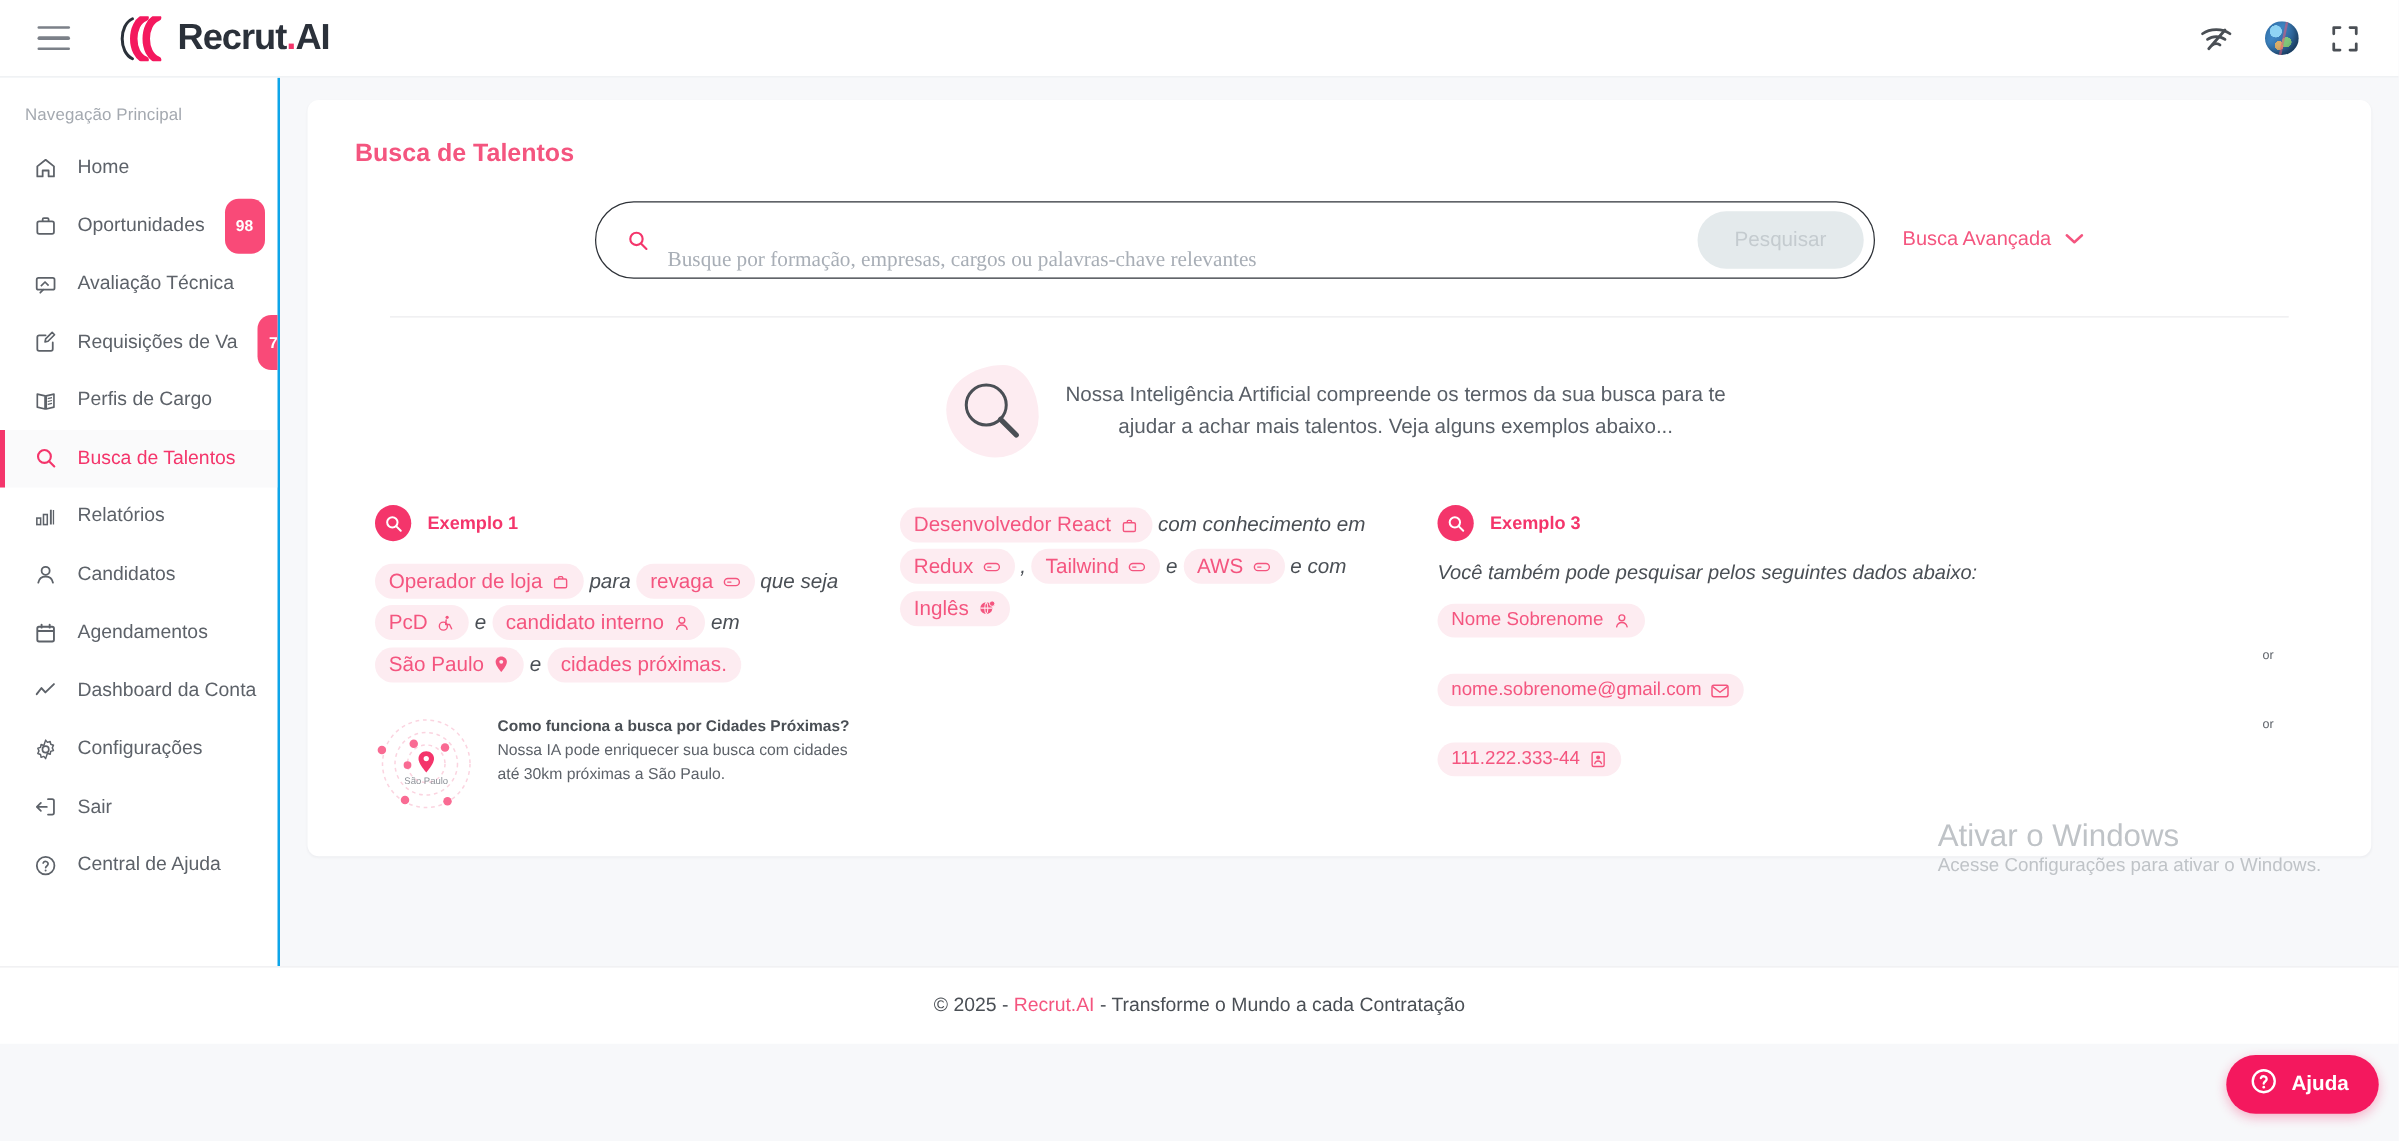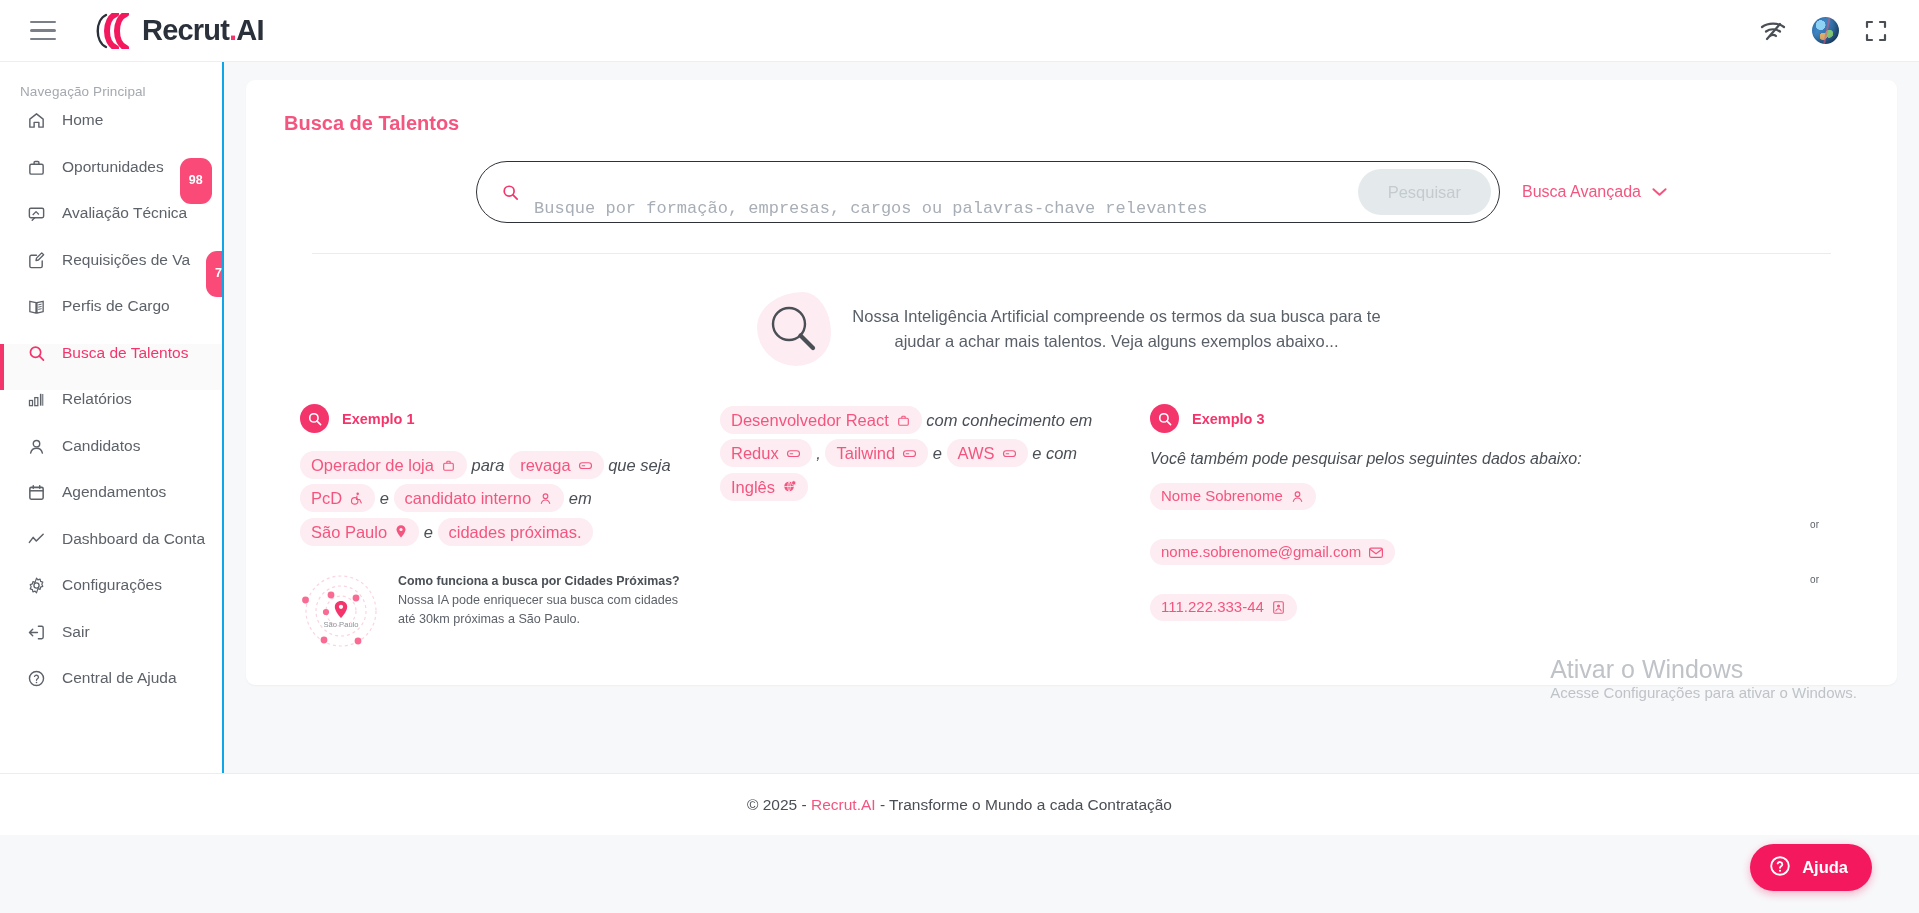--- a/index.html
+++ b/index.html
@@ -53,21 +53,21 @@
 
   
   .sidebar{
     width:224px;flex:0 0 224px;background:#ffffff;border-right:2px solid #0ea5e9;
     padding-top:12px;display:flex;flex-direction:column;overflow:hidden;
   }
   .nav-caption{
     font-size:13.5px;color:#a4a9b0;padding:10px 0 12px 20px;letter-spacing:.1px;
   }
   .nav-item{
-    display:flex;gap:16px;height:46.5px;padding-left:27px;
+    display:flex;align-items:center;gap:16px;height:46.5px;padding-left:27px;
     color:#5d6269;font-size:15.5px;cursor:pointer;position:relative;
     white-space:nowrap;
   }
   .nav-item .nav-ico{
     width:19px;height:19px;flex:0 0 19px;display:flex;align-items:center;justify-content:center;
   }
   .nav-item.active{background:#fafafb;color:#f4356b;font-weight:normal;}
   .nav-item.active:before{
     content:"";position:absolute;left:0;top:0;bottom:0;width:4px;background:#f4356b;
   }
@@ -92,21 +92,21 @@
 
   
   .search-row{display:flex;align-items:center;justify-content:center;margin-top:26px;gap:22px;}
   .search-box{
     width:1024px;height:62px;border:1.6px solid #2e3238;border-radius:34px;
     display:flex;align-items:center;padding:0 8px 0 24px;background:#fff;
   }
   .search-ico{flex:0 0 auto;margin-right:14px;display:flex;align-items:center;}
   .search-input{
     flex:1 1 auto;border:none;outline:none;font-size:17px;color:#3c4148;
-    font-family:Liberation Mono, monospace;background:transparent;margin-top:32px;
+    font-family:Liberation Serif, serif;background:transparent;margin-top:32px;
   }
   .search-input::placeholder{color:#a8aeb6;}
   .btn-search{
     flex:0 0 auto;background:#e4eaec;color:#c4cbcf;border:none;border-radius:26px;
     height:46px;padding:0 30px;font-size:16.5px;cursor:pointer;
     font-family:"Liberation Sans",sans-serif;
   }
   .adv-search{
     display:flex;align-items:center;gap:11px;color:#f4557f;font-size:16px;cursor:pointer;
     white-space:nowrap;
@@ -168,21 +168,21 @@
   .footer .lk{color:#f4557f;}
 
   
   .watermark{
     position:absolute;right:62px;bottom:72px;text-align:left;pointer-events:none;
     color:#c3c6ca;z-index:4;
   }
   .wm-1{font-size:25px;line-height:1.18;color:#bfc3c7;}
   .wm-2{font-size:15px;color:#bfc3c7;}
   .help-fab{
-    position:fixed;right:47px;bottom:22px;background:#f4185e;color:#fff;
+    position:fixed;right:16px;bottom:22px;background:#f4185e;color:#fff;
     border-radius:26px;height:47px;padding:0 24px 0 19px;
     display:flex;align-items:center;gap:11px;font-weight:bold;font-size:16.5px;
     cursor:pointer;z-index:40;box-shadow:0 3px 9px rgba(244,24,94,.32);
   }
 </style>
 </head>
 <body>
 
 <div class="app">
 

